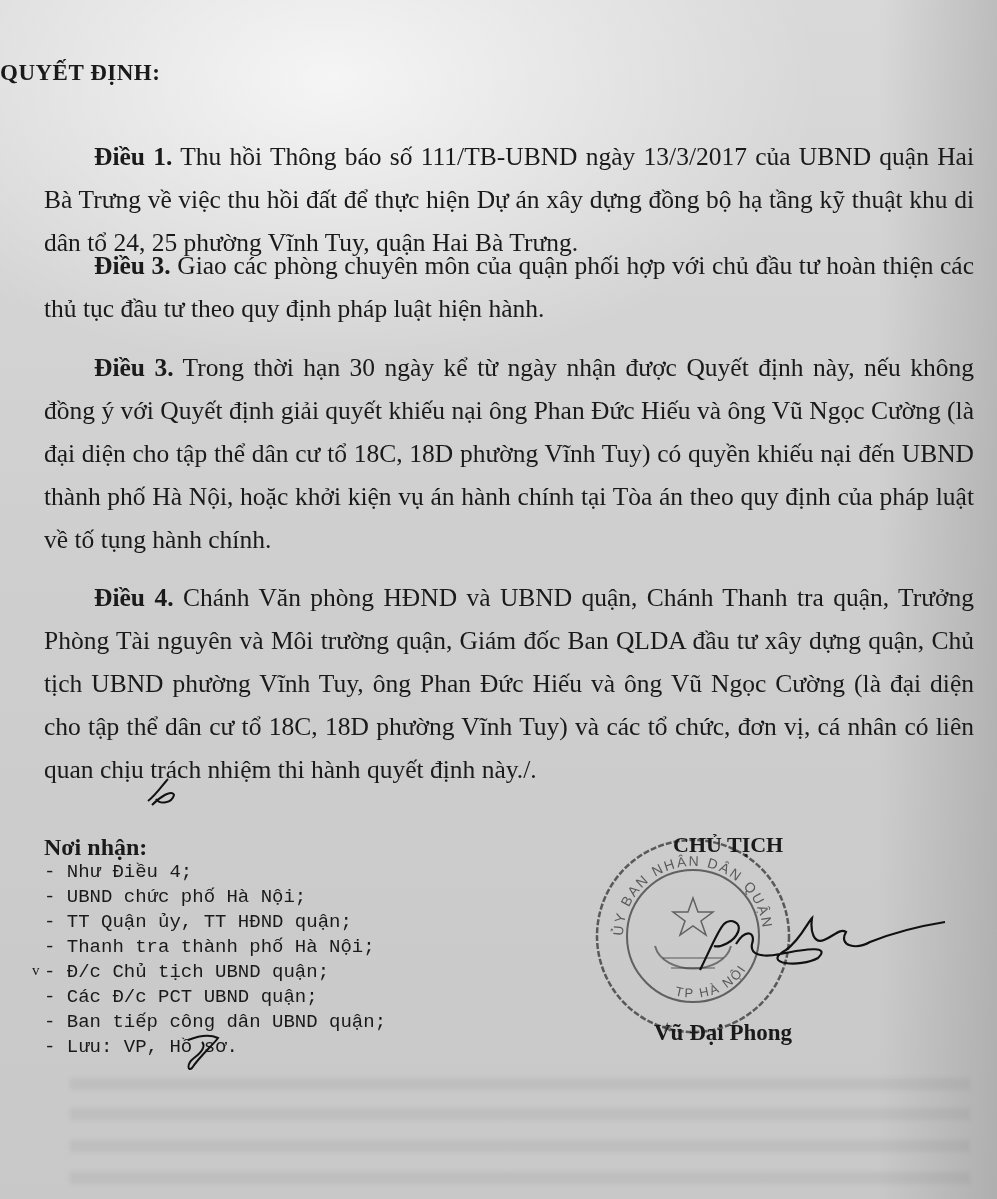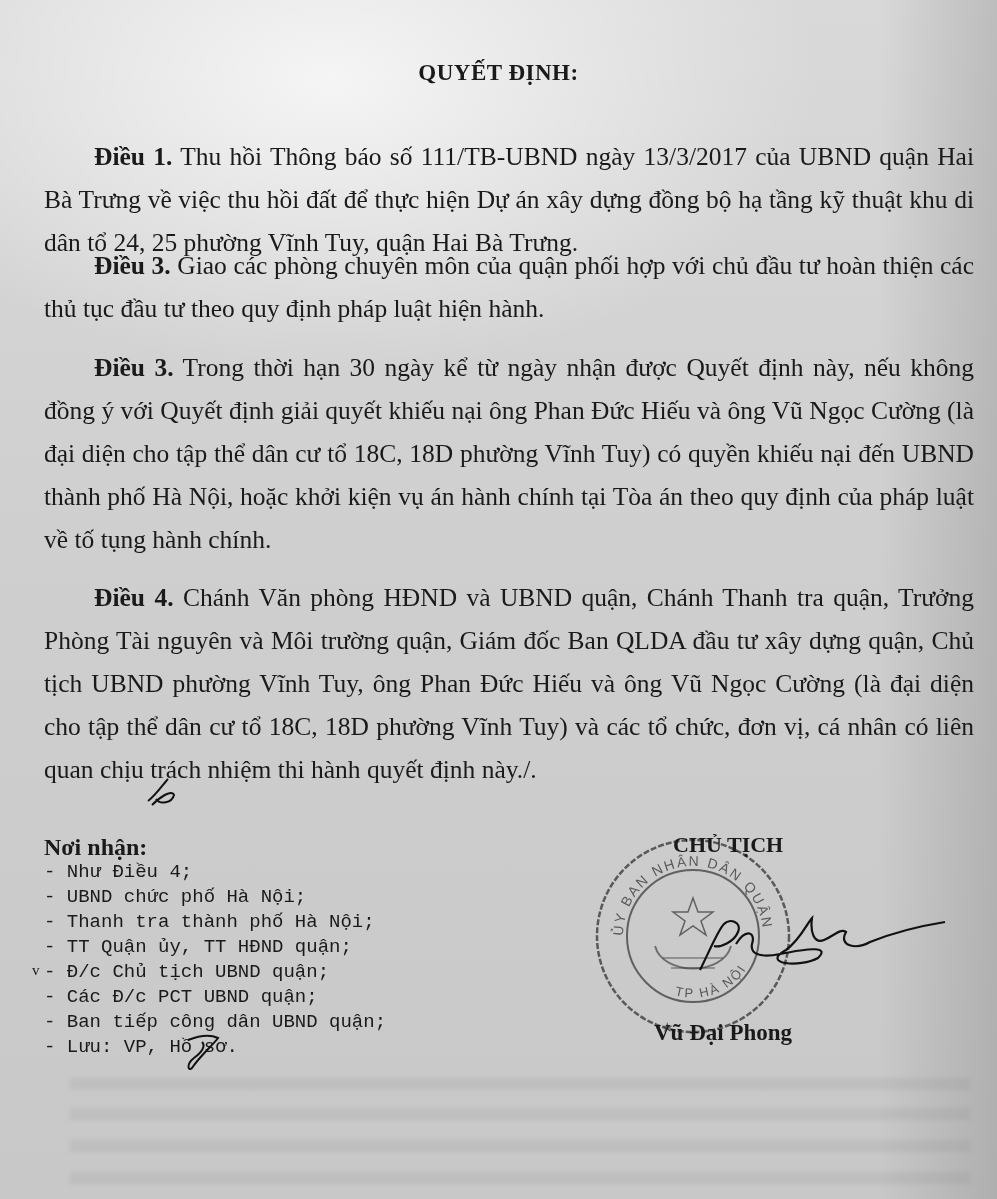--- a/index.html
+++ b/index.html
@@ -21,21 +21,21 @@
         radial-gradient(ellipse 700px 420px at 330px 80px, rgba(255,255,255,0.75), rgba(255,255,255,0) 70%),
         linear-gradient(90deg, rgba(0,0,0,0) 0%, rgba(0,0,0,0) 88%, rgba(60,60,60,0.18) 100%),
         linear-gradient(180deg, #d9d9d9 0%, #cfcfcf 45%, #c8c8c8 100%);
       overflow: hidden;
     }
     .title {
       position: absolute;
       top: 60px;
       left: 0;
       width: 997px;
-      text-align: center;
+      text-align: left;
       font-weight: bold;
       font-size: 23px;
       letter-spacing: 0.5px;
     }
     .body-text {
       position: absolute;
       left: 44px;
       width: 930px;
       font-size: 25.5px;
       line-height: 43px;
@@ -146,22 +146,22 @@
 
   <svg class="scribble" style="left:142px;top:775px;" width="40" height="34" viewBox="0 0 40 34">
     <path d="M6 26 C14 20, 22 8, 26 4 M10 30 C18 22, 30 14, 32 20 C30 28, 18 30, 14 24" stroke="#111" stroke-width="2" fill="none"></path>
   </svg>
 
   <div class="recipients">
     <div class="head">Nơi nhận:</div>
     <ul>
       <li>- Như Điều 4;</li>
       <li>- UBND chức phố Hà Nội;</li>
+      <li>- TT Quận ủy, TT HĐND quận;</li>
       <li>- Thanh tra thành phố Hà Nội;</li>
-      <li>- TT Quận ủy, TT HĐND quận;</li>
       <li>- Đ/c Chủ tịch UBND quận;</li>
       <li>- Các Đ/c PCT UBND quận;</li>
       <li>- Ban tiếp công dân UBND quận;</li>
       <li>- Lưu: VP, Hồ sơ.</li>
     </ul>
   </div>
   <span class="tick-mark" style="left:32px;top:962px;position:absolute;">v</span>
 
   <svg class="scribble" style="left:180px;top:1030px;" width="42" height="44" viewBox="0 0 42 44">
     <path d="M8 10 C18 6, 30 4, 38 8 C32 16, 20 26, 12 38 C8 42, 6 34, 14 28 C22 22, 26 16, 22 12" stroke="#111" stroke-width="2" fill="none"></path>

